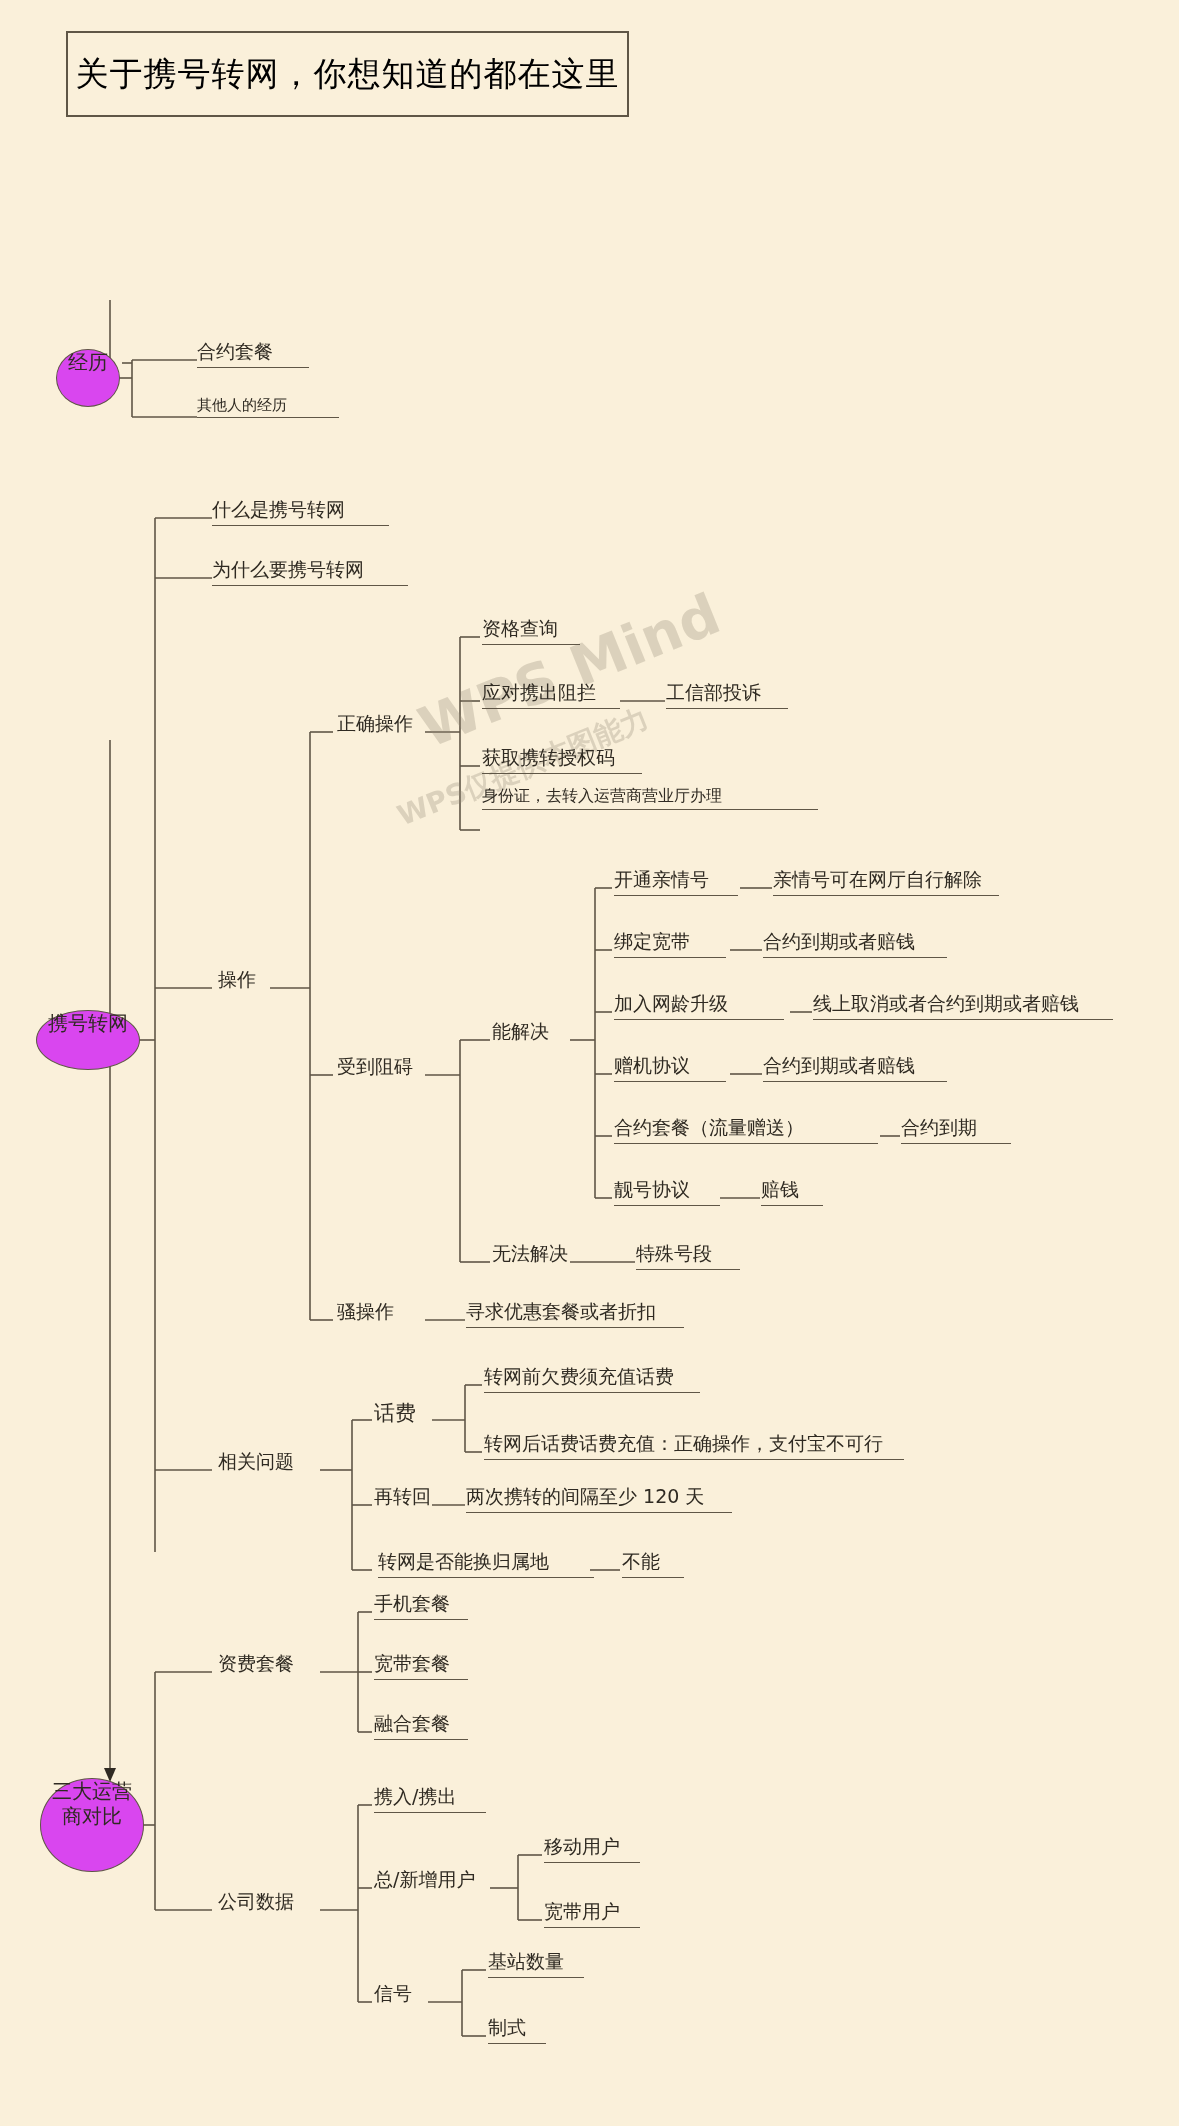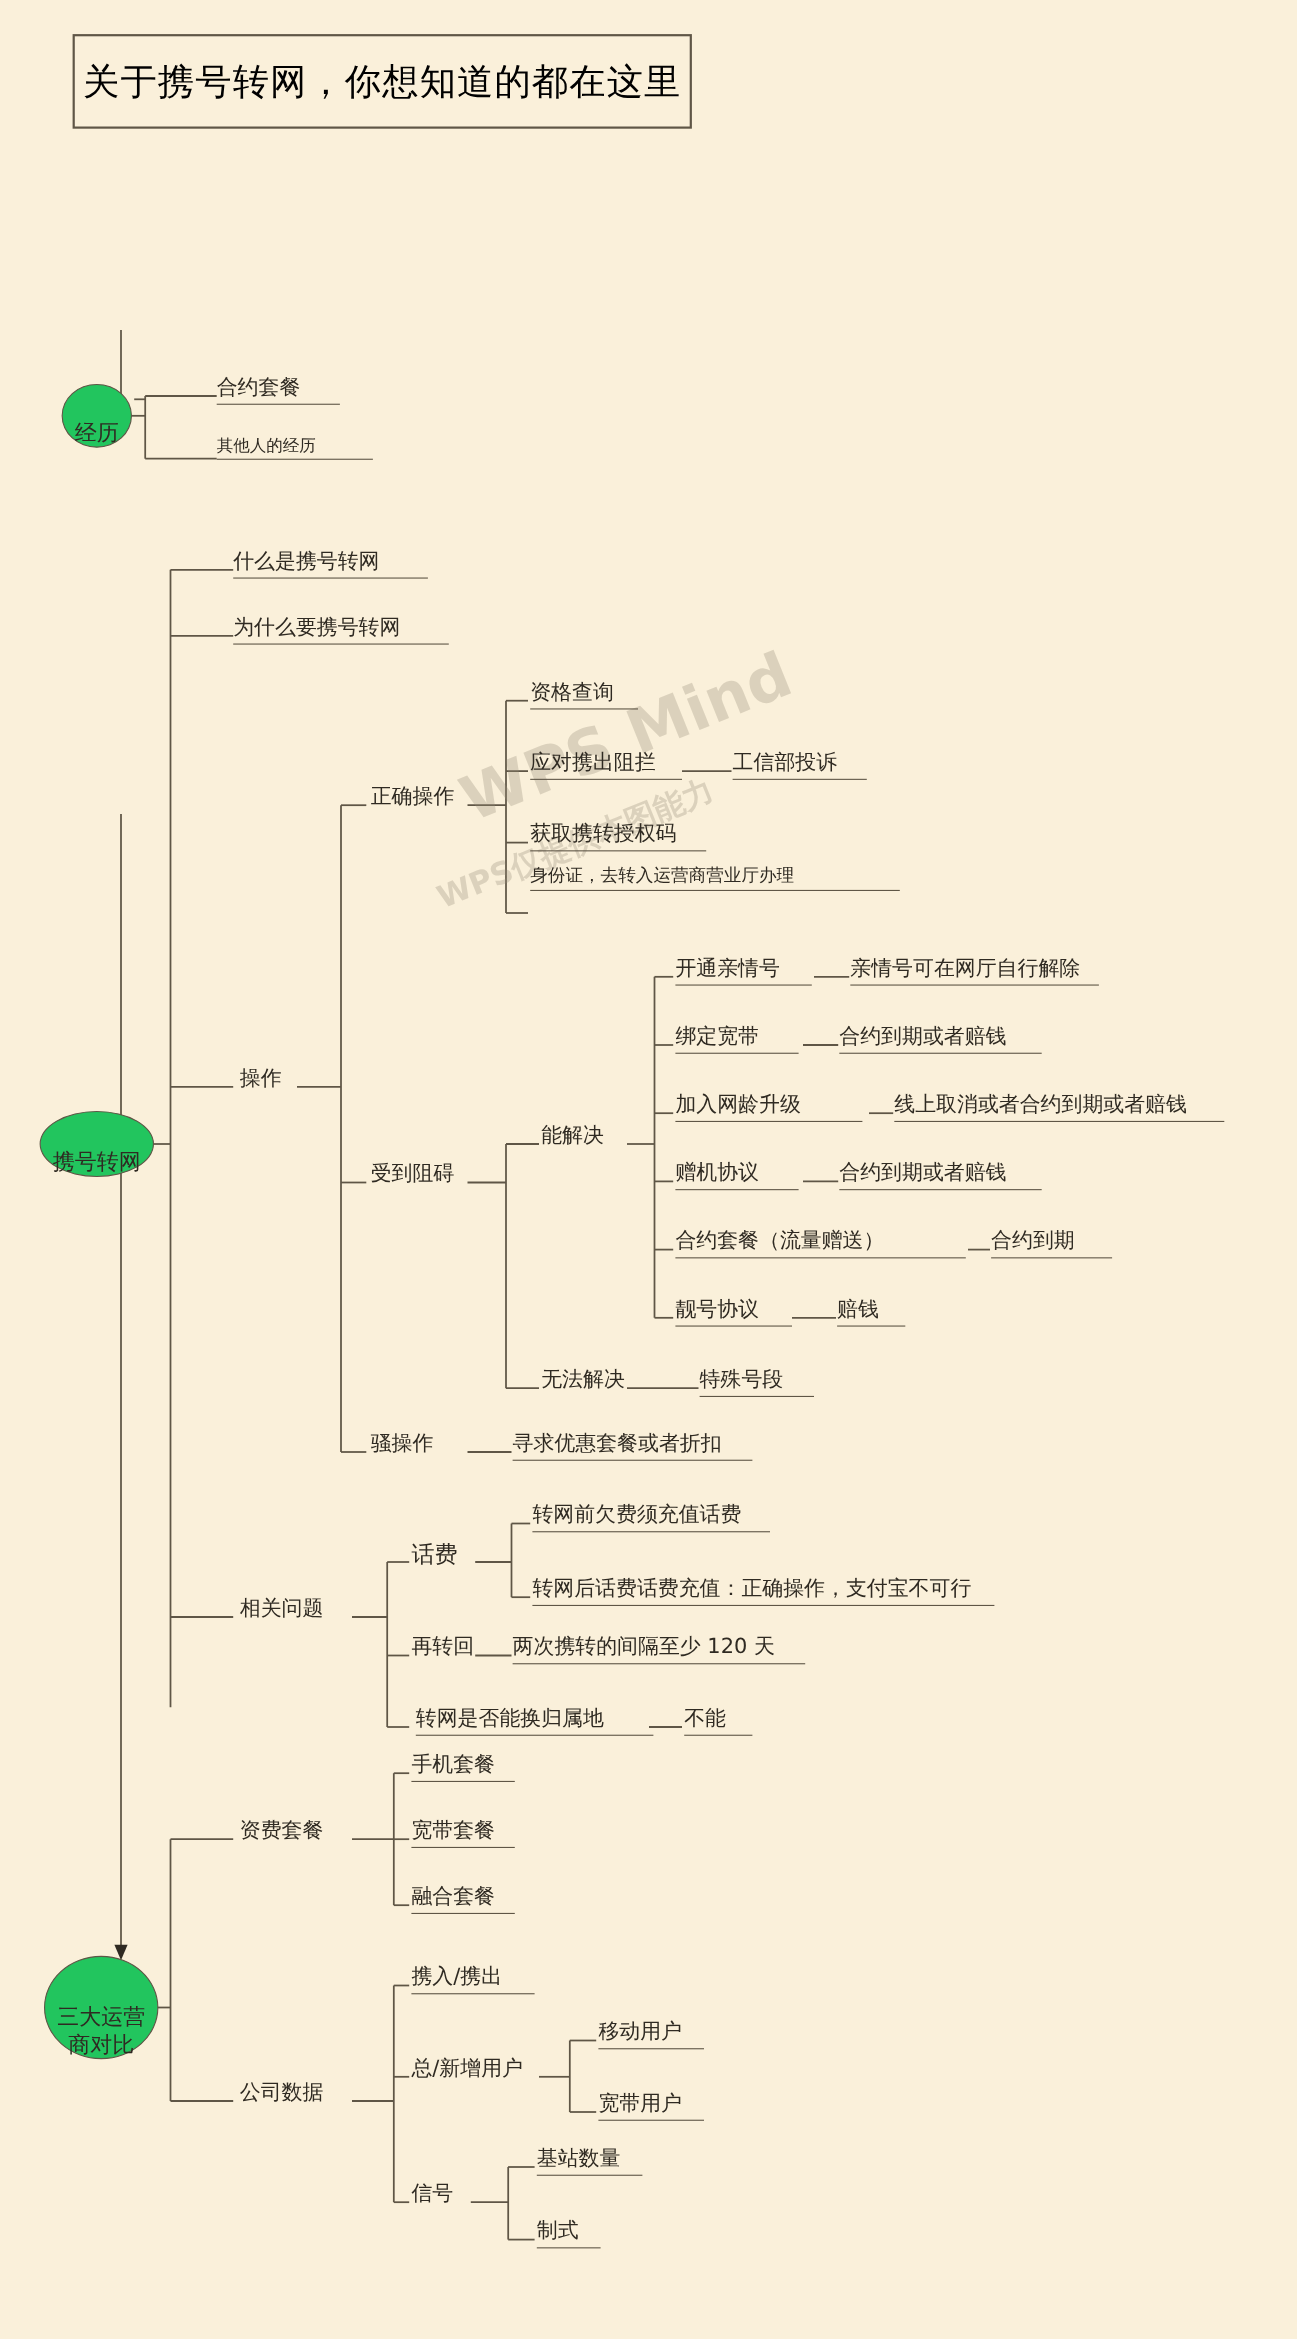--- a/index.html
+++ b/index.html
@@ -22,23 +22,23 @@
     box-sizing:border-box;
   }
   .title-box span{
     font-size:33px;color:#000000;letter-spacing:1px;
   }
 
   
   .node-ell{
     position:absolute;
     border:1.6px solid #5f5646;
-    background:#22c55e;
+    background:#d946ef;
     border-radius:50%;
-    display:flex;align-items:flex-end;justify-content:center;
+    display:flex;align-items:flex-start;justify-content:center;
     text-align:center;
     box-sizing:border-box;
     color:#2f2a22;
     line-height:1.25;
   }
 
   
   .leaf{
     position:absolute;
     color:#2f2a22;

